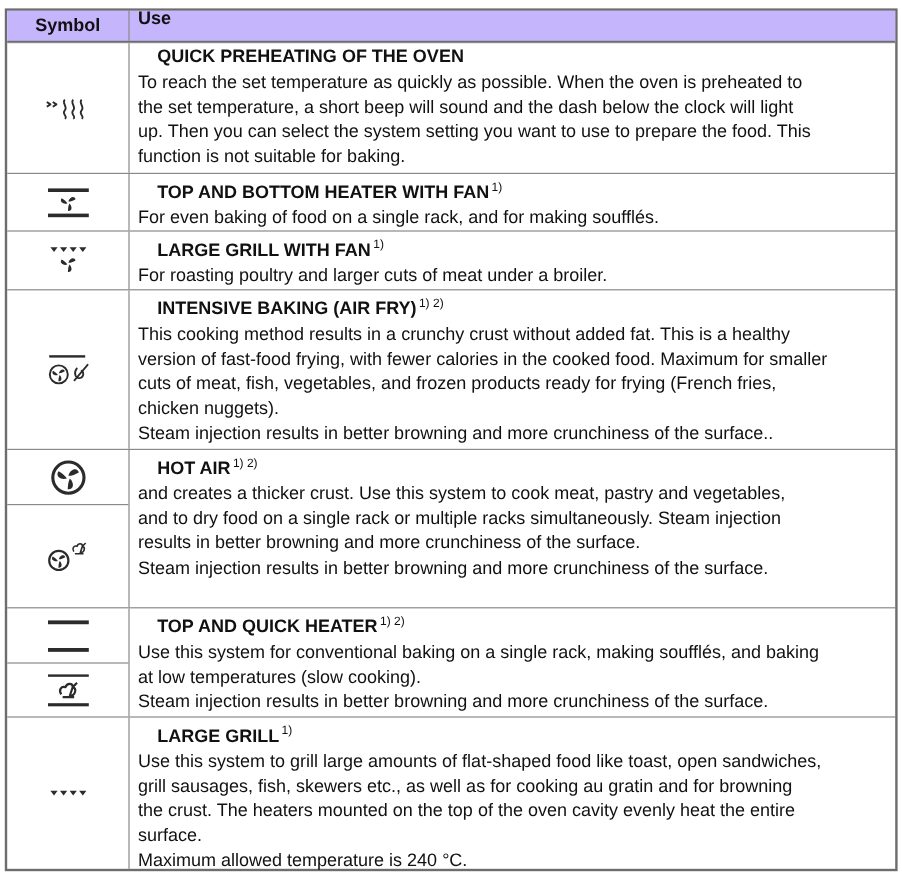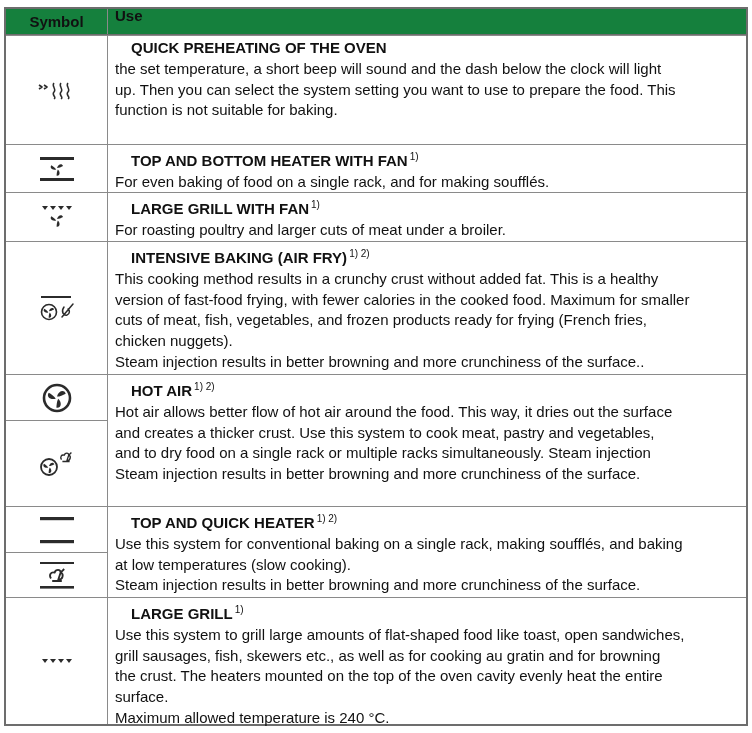--- a/index.html
+++ b/index.html
@@ -24,21 +24,21 @@
       border-collapse: collapse;
       box-sizing: border-box;
     }
     .row {
       display: flex;
       border-top: 1.5px solid #8a8a8a;
       box-sizing: border-box;
     }
     .row:first-child { border-top: none; }
     .hdr {
-      background: #15803d;
+      background: #c4b5fd;
       height: 26px;
       border-bottom: 1.5px solid #6d6d6d;
     }
     .hdr .c-sym, .hdr .c-use {
       font-weight: bold;
       font-size: 15px;
       display: flex;
       align-items: center;
     }
     .hdr .c-sym { justify-content: center; }
@@ -117,20 +117,21 @@
             <path d="M2,6 L5,8 L2,10 M7,6 L10,8 L7,10" fill="none" stroke="#2b2b2b" stroke-width="1.6" stroke-linejoin="round"></path>
             <path d="M17,4 C14,7 20,10 17,13 C14,16 20,18 17,20" fill="none" stroke="#2b2b2b" stroke-width="1.5"></path>
             <path d="M24,4 C21,7 27,10 24,13 C21,16 27,18 24,20" fill="none" stroke="#2b2b2b" stroke-width="1.5"></path>
             <path d="M31,4 C28,7 34,10 31,13 C28,16 34,18 31,20" fill="none" stroke="#2b2b2b" stroke-width="1.5"></path>
           </svg>
         </span>
       </div>
     </div>
     <div class="c-use">
       <span class="title"><span>QUICK PREHEATING OF THE OVEN</span></span>
+      <span class="line">To reach the set temperature as quickly as possible. When the oven is preheated to</span>
       <span class="line">the set temperature, a short beep will sound and the dash below the clock will light</span>
       <span class="line">up. Then you can select the system setting you want to use to prepare the food. This</span>
       <span class="line">function is not suitable for baking.</span>
     </div>
   </div>
 
   <div class="row" style="height:48px">
     <div class="c-sym">
       <div class="sym-cell">
         <span>
@@ -217,23 +218,23 @@
               </g>
             <g transform="translate(29,8) scale(0.9)">
                 <use href="#steam"></use>
               </g>
           </svg>
         </span>
       </div>
     </div>
     <div class="c-use">
       <span class="title"><span>HOT AIR</span><span class="sup">1) 2)</span></span>
-      <span class="line">Hot air allows better flow of hot air around the food. This way, it dries out the surface</span>
       <span class="line">and creates a thicker crust. Use this system to cook meat, pastry and vegetables,</span>
       <span class="line">and to dry food on a single rack or multiple racks simultaneously. Steam injection</span>
+      <span class="line">results in better browning and more crunchiness of the surface.</span>
       <span class="line">Steam injection results in better browning and more crunchiness of the surface.</span>
     </div>
   </div>
 
   <div class="row" style="height:91px">
     <div class="c-sym">
       <div class="sym-cell" style="flex:0 0 45px">
         <span>
           <svg width="40" height="34" viewBox="0 0 40 34">
             <rect x="3" y="4" width="34" height="3.2" fill="#2b2b2b"></rect>

